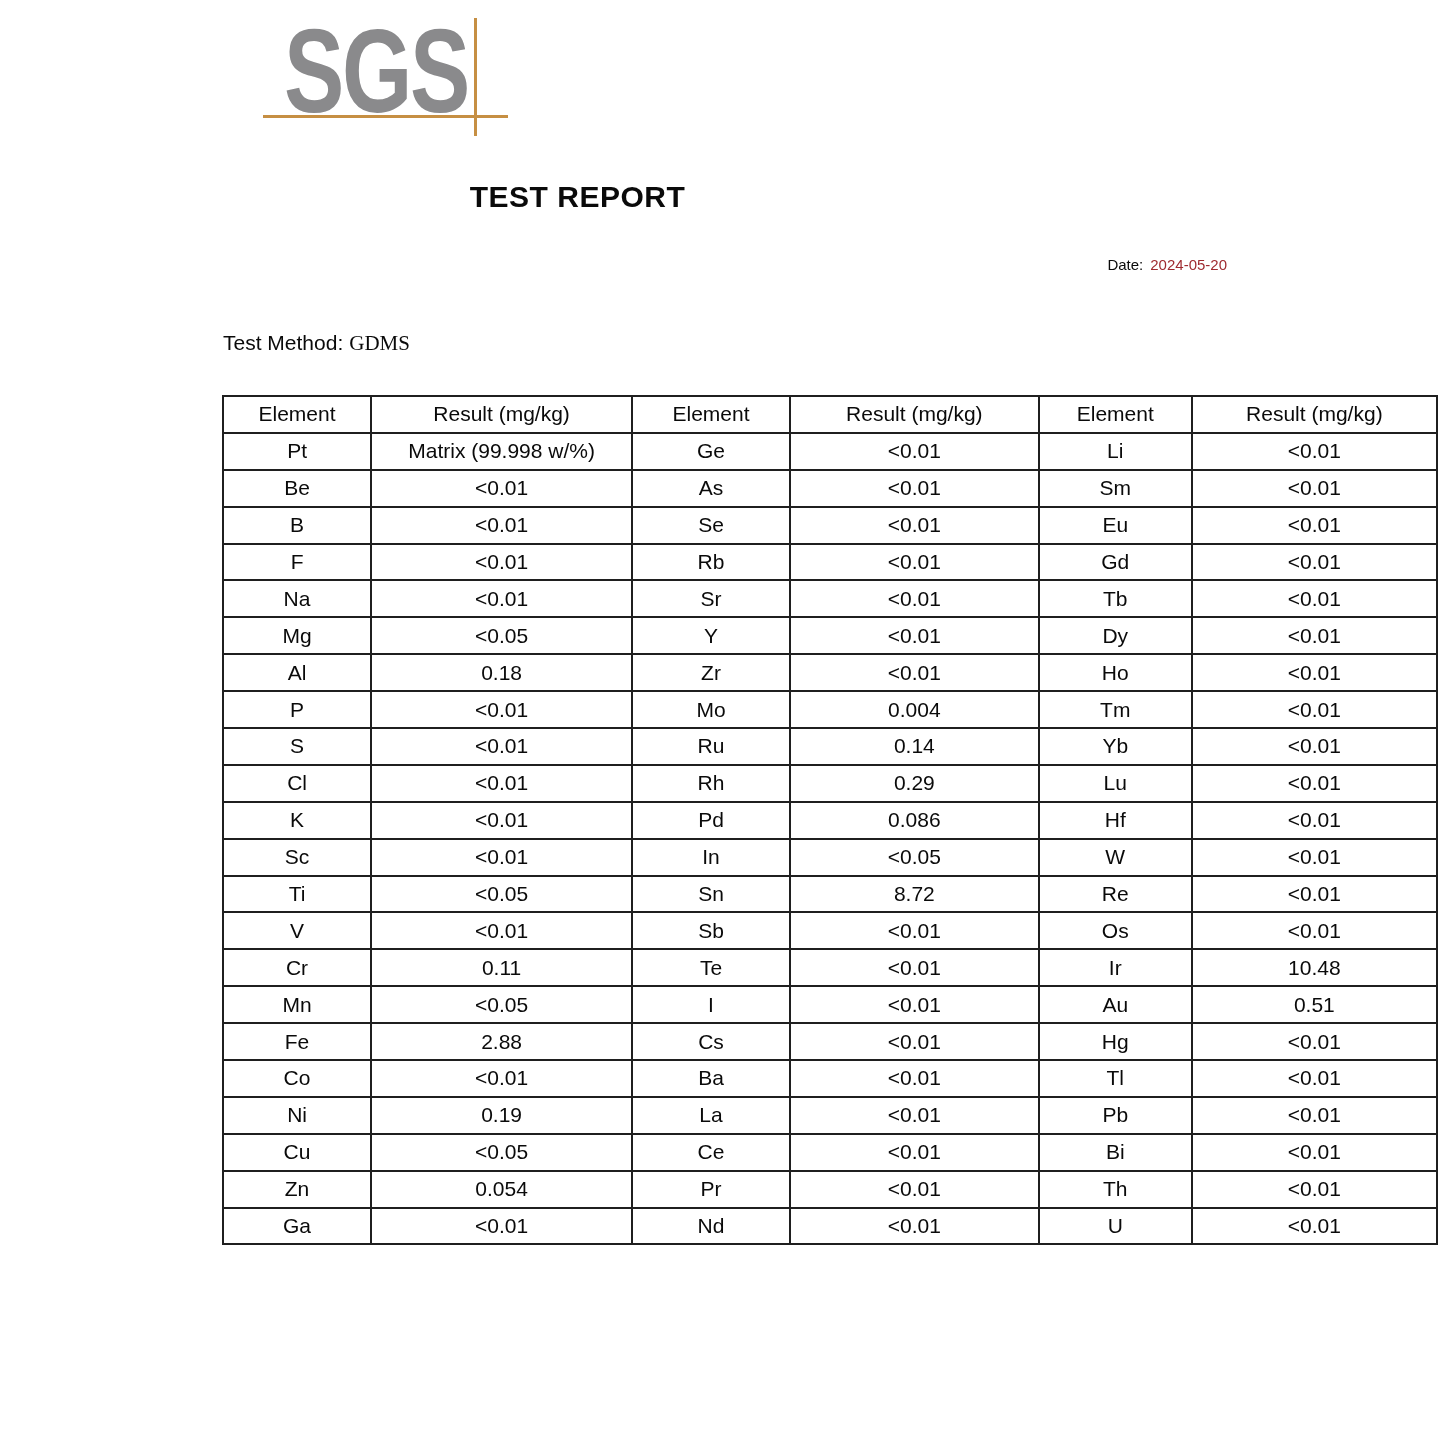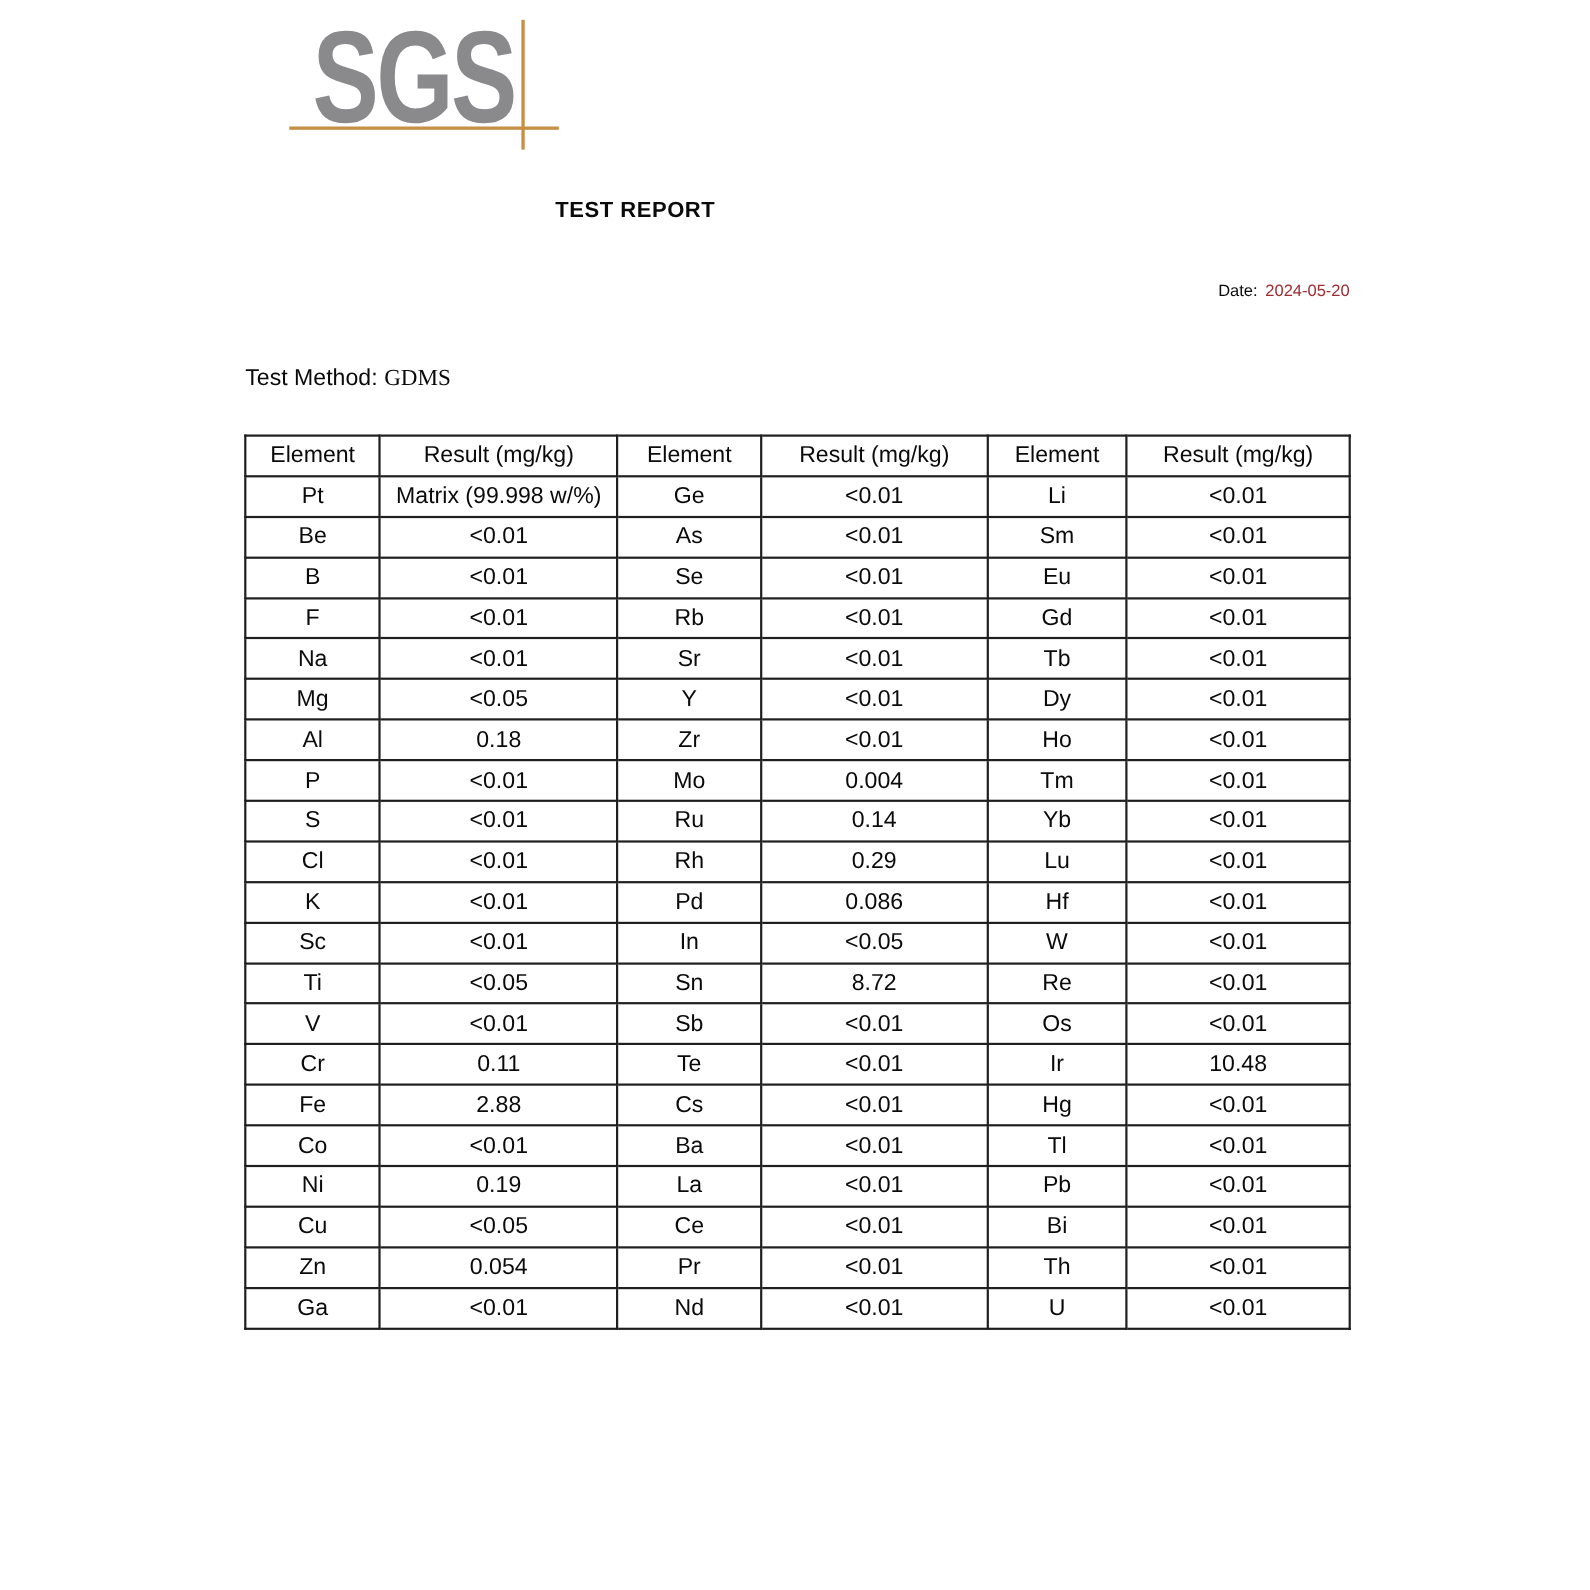--- a/index.html
+++ b/index.html
@@ -29,21 +29,21 @@
   .logo-vline {
     position: absolute; left: 474px; top: 18px;
     width: 3px; height: 118px;
     background: var(--logo-orange, #C68F43);
   }
 
   
   .title {
     position: absolute; left: 0; top: 180px; width: 1155px;
     margin: 0; text-align: center;
-    font-size: 20px; font-weight: bold; letter-spacing: 0.5px;
+    font-size: 30px; font-weight: bold; letter-spacing: 0.5px;
     color: #0a0a0a;
   }
 
   
   .date-line {
     position: absolute; top: 256px; right: 218px;
     font-size: 15px; color: #0a0a0a;
     white-space: nowrap;
   }
   .date-value { color: var(--date-red, #9F2B30); margin-left: 7px; }
@@ -51,21 +51,21 @@
   
   .test-method {
     position: absolute; left: 223px; top: 331px;
     font-size: 21px; color: #0a0a0a; white-space: nowrap;
   }
   .test-method-value { margin-left: 6px; font-family: Liberation Serif, serif; }
 
   
   table.results {
     position: absolute; left: 222px; top: 395px;
-    width: 1006px;
+    width: 1216px;
     border-collapse: collapse; table-layout: fixed;
     font-size: 21px;
   }
   table.results th, table.results td {
     border: 2px solid var(--border-dark, #1F1F1F);
     text-align: center; vertical-align: middle;
     height: 36.9px; padding: 0 2px;
     font-weight: normal;
     color: #0a0a0a;
     overflow: hidden; white-space: nowrap;
@@ -226,20 +226,28 @@
         </tr>
         <tr>
           <td>Cr</td>
           <td>0.11</td>
           <td>Te</td>
           <td>&lt;0.01</td>
           <td>Ir</td>
           <td>10.48</td>
         </tr>
         <tr>
+          <td>Mn</td>
+          <td>&lt;0.05</td>
+          <td>I</td>
+          <td>&lt;0.01</td>
+          <td>Au</td>
+          <td>0.51</td>
+        </tr>
+        <tr>
           <td>Fe</td>
           <td>2.88</td>
           <td>Cs</td>
           <td>&lt;0.01</td>
           <td>Hg</td>
           <td>&lt;0.01</td>
         </tr>
         <tr>
           <td>Co</td>
           <td>&lt;0.01</td>

